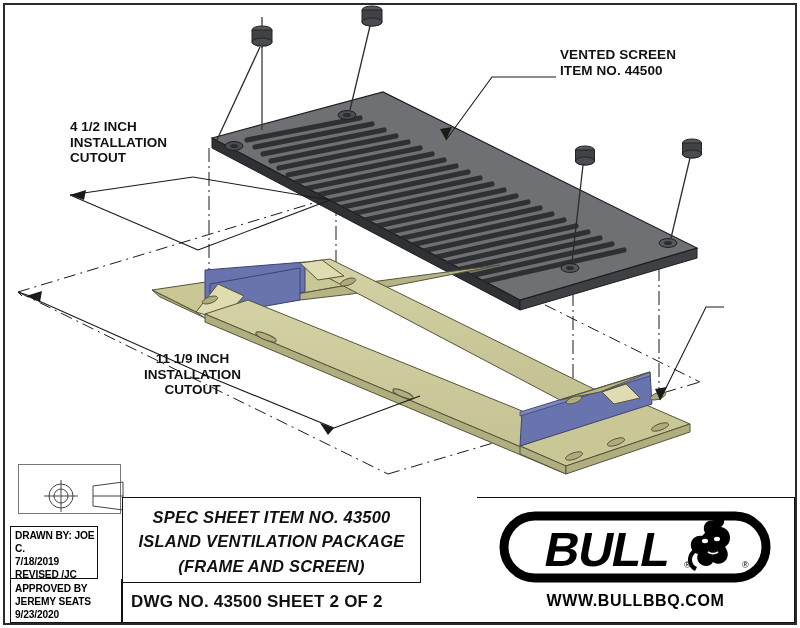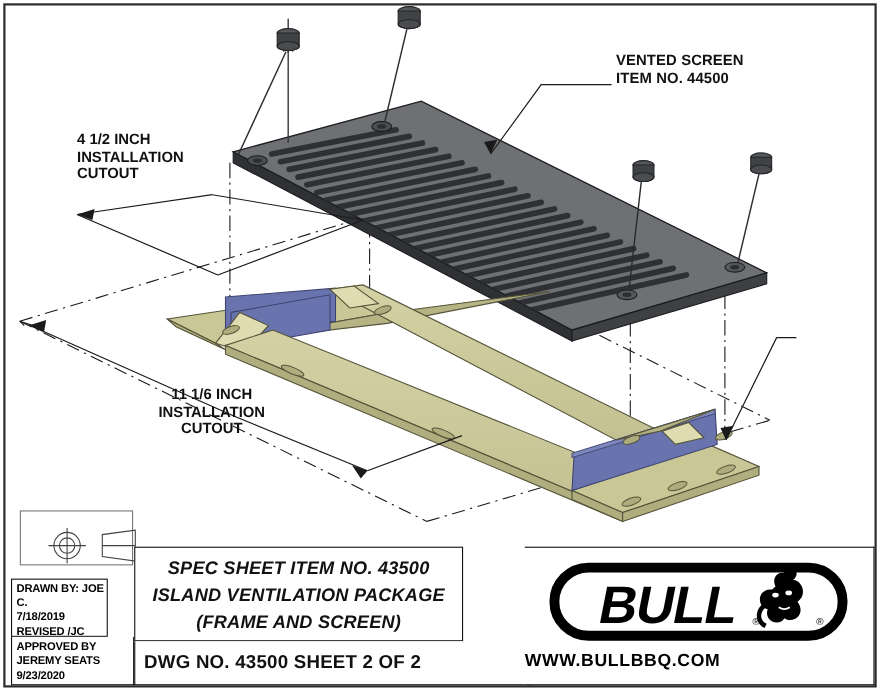--- a/index.html
+++ b/index.html
@@ -152,20 +152,21 @@
     border-left: none;
   }
   #logo-pill {
     position: absolute;
     left: 22px; top: 13px;
     width: 272px; height: 72px;
   }
   #logo-url {
     position: absolute;
     left: 0; right: 0; top: 94px;
+    text-align: center;
     font-family: "Liberation Sans", sans-serif;
     font-weight: bold;
     font-size: 16px;
     letter-spacing: 0.6px;
     color: #000;
   }
 </style>
 </head>
 <body>
 
@@ -366,21 +367,21 @@
   </svg>
 
   <div class="anno" id="label-vented-screen">VENTED SCREEN
 ITEM NO. 44500</div>
 
 
   <div class="anno" id="label-dim-45">4 1/2 INCH
 INSTALLATION
 CUTOUT</div>
 
-  <div class="anno" id="label-dim-115">11 1/6 INCH
+  <div class="anno" id="label-dim-115">11 1/9 INCH
 INSTALLATION
 CUTOUT</div>
 
   <div id="title-block">
 
     <div class="tb-box" id="proj-symbol-box">
       <svg id="proj-symbol-inner" viewBox="0 0 93 40" xmlns="http://www.w3.org/2000/svg">
         <g stroke="#444" stroke-width="1" fill="none">
           <circle cx="24" cy="20" r="12"></circle>
           <circle cx="24" cy="20" r="7"></circle>

